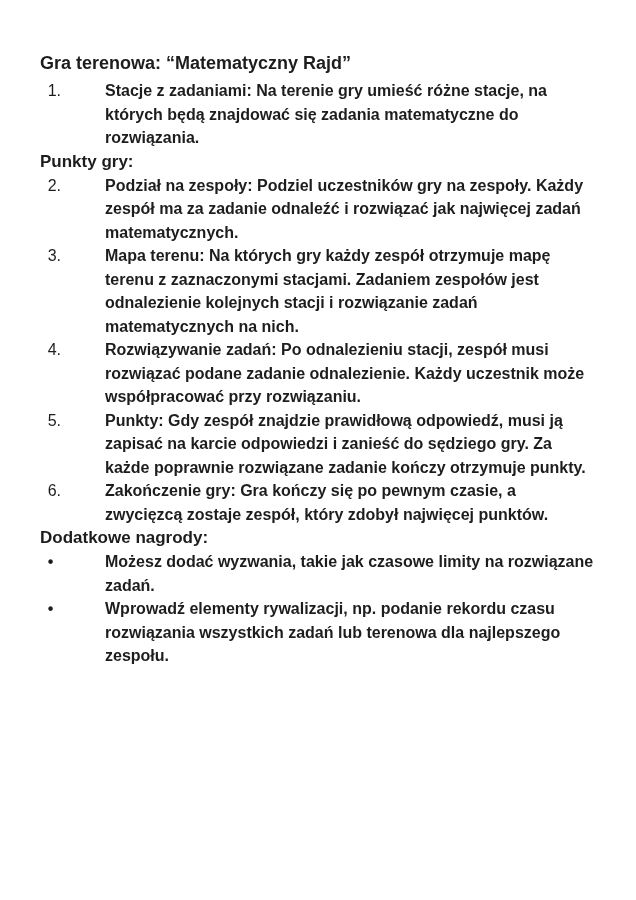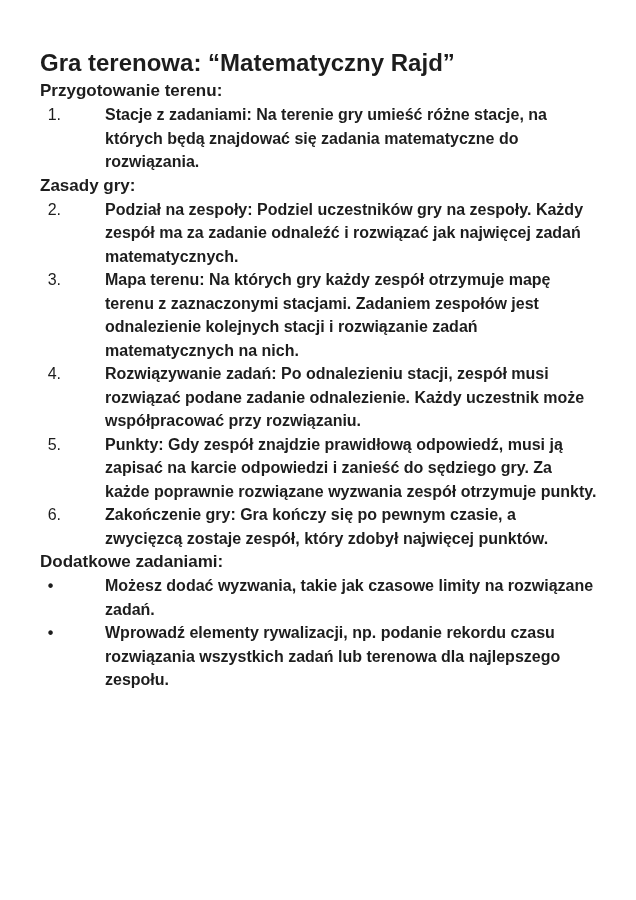--- a/index.html
+++ b/index.html
@@ -17,21 +17,21 @@
   }
   .page {
     box-sizing: border-box;
     width: 636px;
     height: 900px;
     padding: 50px 39px 0 40px;
     background: #ffffff;
   }
   .title {
     margin: 0 0 3px 0;
-    font-size: 24px;
+    font-size: 18px;
     line-height: 26px;
     font-weight: 700;
     color: #1d1d1d;
   }
   .heading {
     margin: 0;
     font-size: 17px;
     line-height: 24px;
     font-weight: 700;
     color: #1d1d1d;
@@ -65,57 +65,56 @@
   }
 </style>
 </head>
 <body>
 
 <main class="page">
 
   <h1 class="title">Gra terenowa: “Matematyczny Rajd”</h1>
 
   <section>
-    <h2 class="heading">Przygotowanie terenu:</h2>
     <ol class="list">
       <li class="li">
         <span class="marker">1.</span>
         <span class="item-text">Stacje z zadaniami: Na terenie gry umieść różne stacje, na których będą znajdować się zadania matematyczne do rozwiązania.</span>
       </li>
     </ol>
   </section>
 
   <section>
-    <h2 class="heading">Zasady gry:</h2>
+    <h2 class="heading">Punkty gry:</h2>
     <ol class="list">
       <li class="li">
         <span class="marker">2.</span>
         <span class="item-text">Podział na zespoły: Podziel uczestników gry na zespoły. Każdy zespół ma za zadanie odnaleźć i rozwiązać jak najwięcej zadań matematycznych.</span>
       </li>
       <li class="li">
         <span class="marker">3.</span>
         <span class="item-text">Mapa terenu: Na których gry każdy zespół otrzymuje mapę terenu z zaznaczonymi stacjami. Zadaniem zespołów jest odnalezienie kolejnych stacji i rozwiązanie zadań matematycznych na nich.</span>
       </li>
       <li class="li">
         <span class="marker">4.</span>
         <span class="item-text">Rozwiązywanie zadań: Po odnalezieniu stacji, zespół musi rozwiązać podane zadanie odnalezienie. Każdy uczestnik może współpracować przy rozwiązaniu.</span>
       </li>
       <li class="li">
         <span class="marker">5.</span>
-        <span class="item-text">Punkty: Gdy zespół znajdzie prawidłową odpowiedź, musi ją zapisać na karcie odpowiedzi i zanieść do sędziego gry. Za każde poprawnie rozwiązane wyzwania zespół otrzymuje punkty.</span>
+        <span class="item-text">Punkty: Gdy zespół znajdzie prawidłową odpowiedź, musi ją zapisać na karcie odpowiedzi i zanieść do sędziego gry. Za każde poprawnie rozwiązane zadanie kończy otrzymuje punkty.</span>
       </li>
       <li class="li">
         <span class="marker">6.</span>
         <span class="item-text">Zakończenie gry: Gra kończy się po pewnym czasie, a zwycięzcą zostaje zespół, który zdobył najwięcej punktów.</span>
       </li>
     </ol>
   </section>
 
   <section>
-    <h2 class="heading">Dodatkowe zadaniami:</h2>
+    <h2 class="heading">Dodatkowe nagrody:</h2>
     <ul class="list">
       <li class="li">
         <span class="marker bullet">•</span>
         <span class="item-text">Możesz dodać wyzwania, takie jak czasowe limity na rozwiązane zadań.</span>
       </li>
       <li class="li">
         <span class="marker bullet">•</span>
         <span class="item-text">Wprowadź elementy rywalizacji, np. podanie rekordu czasu rozwiązania wszystkich zadań lub terenowa dla najlepszego zespołu.</span>
       </li>
     </ul>

